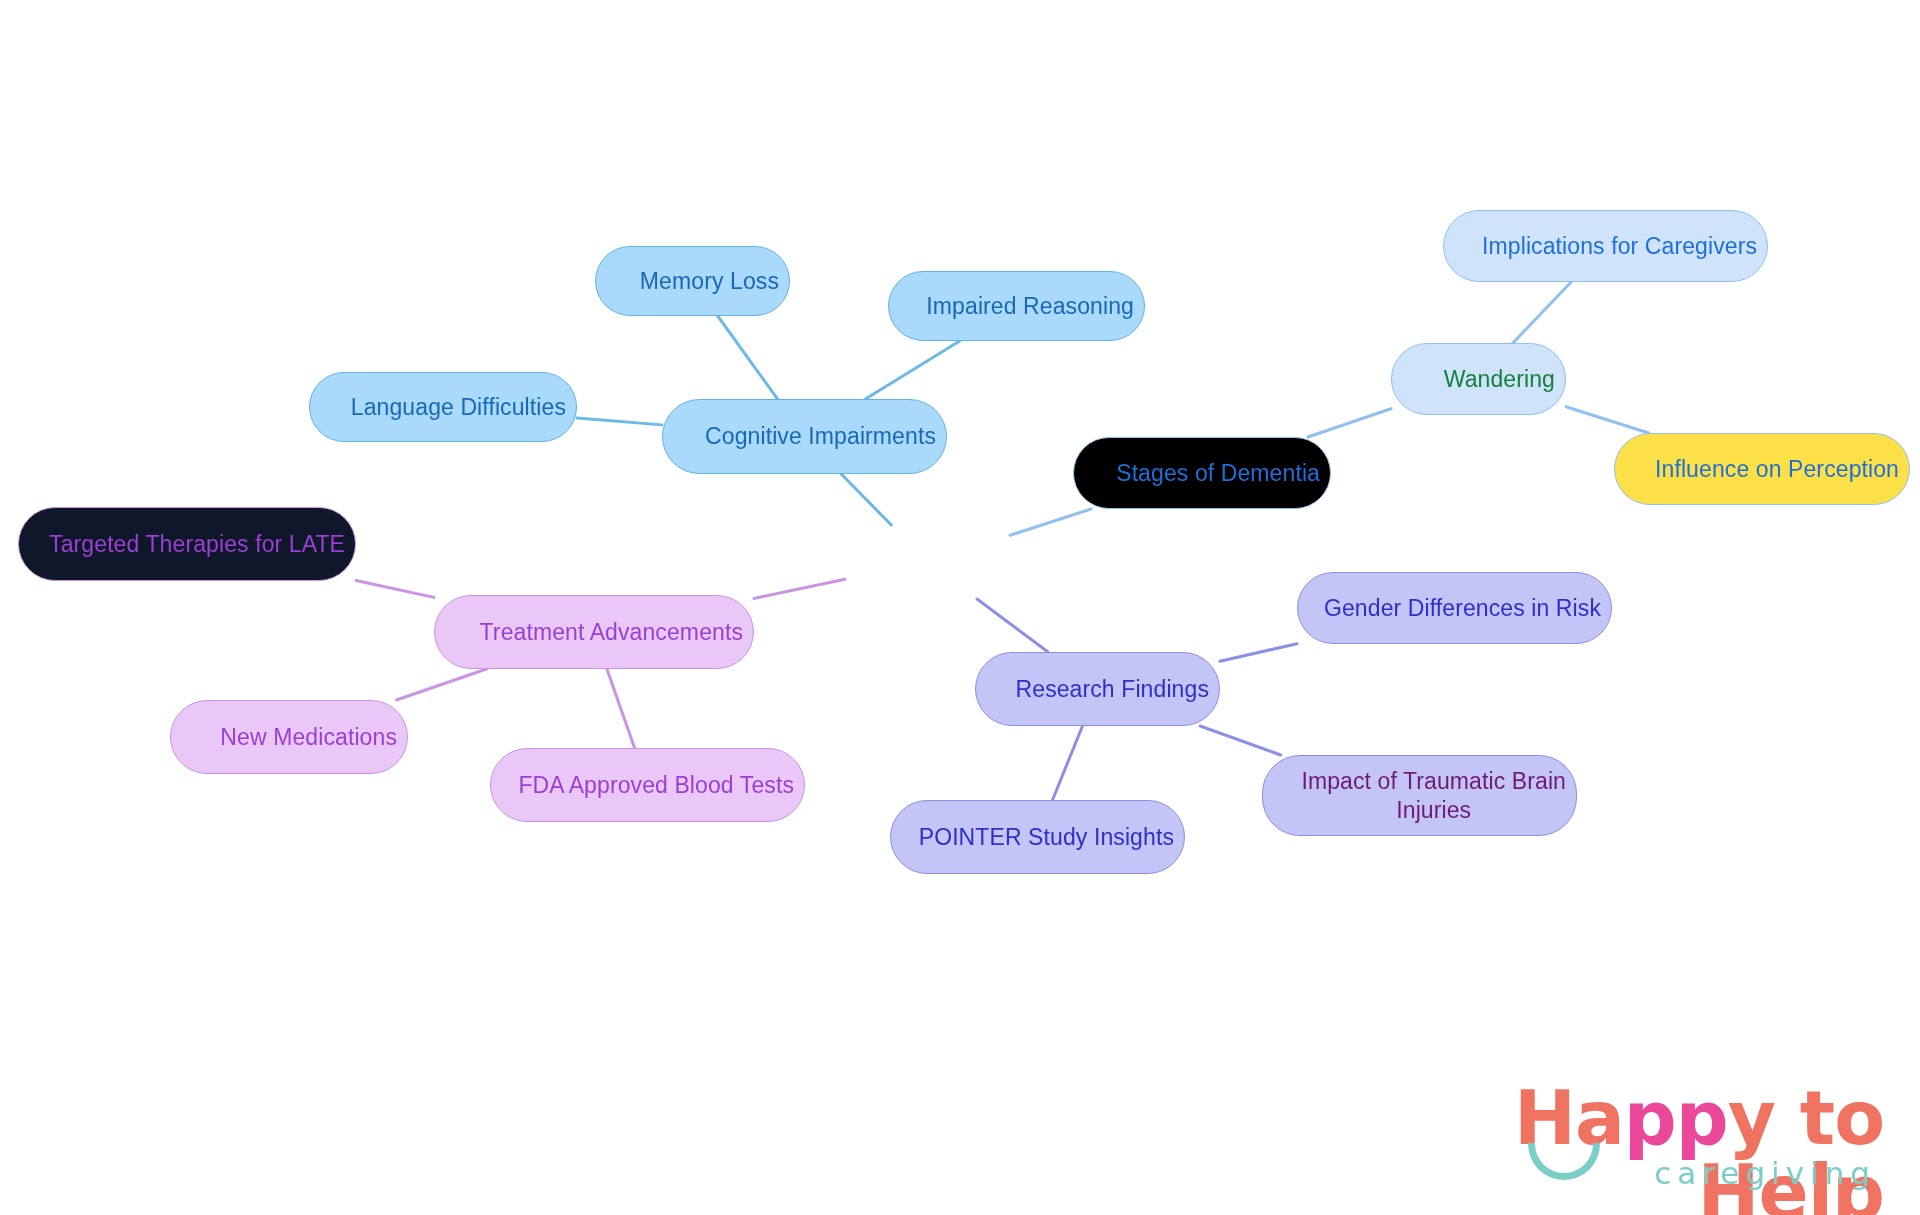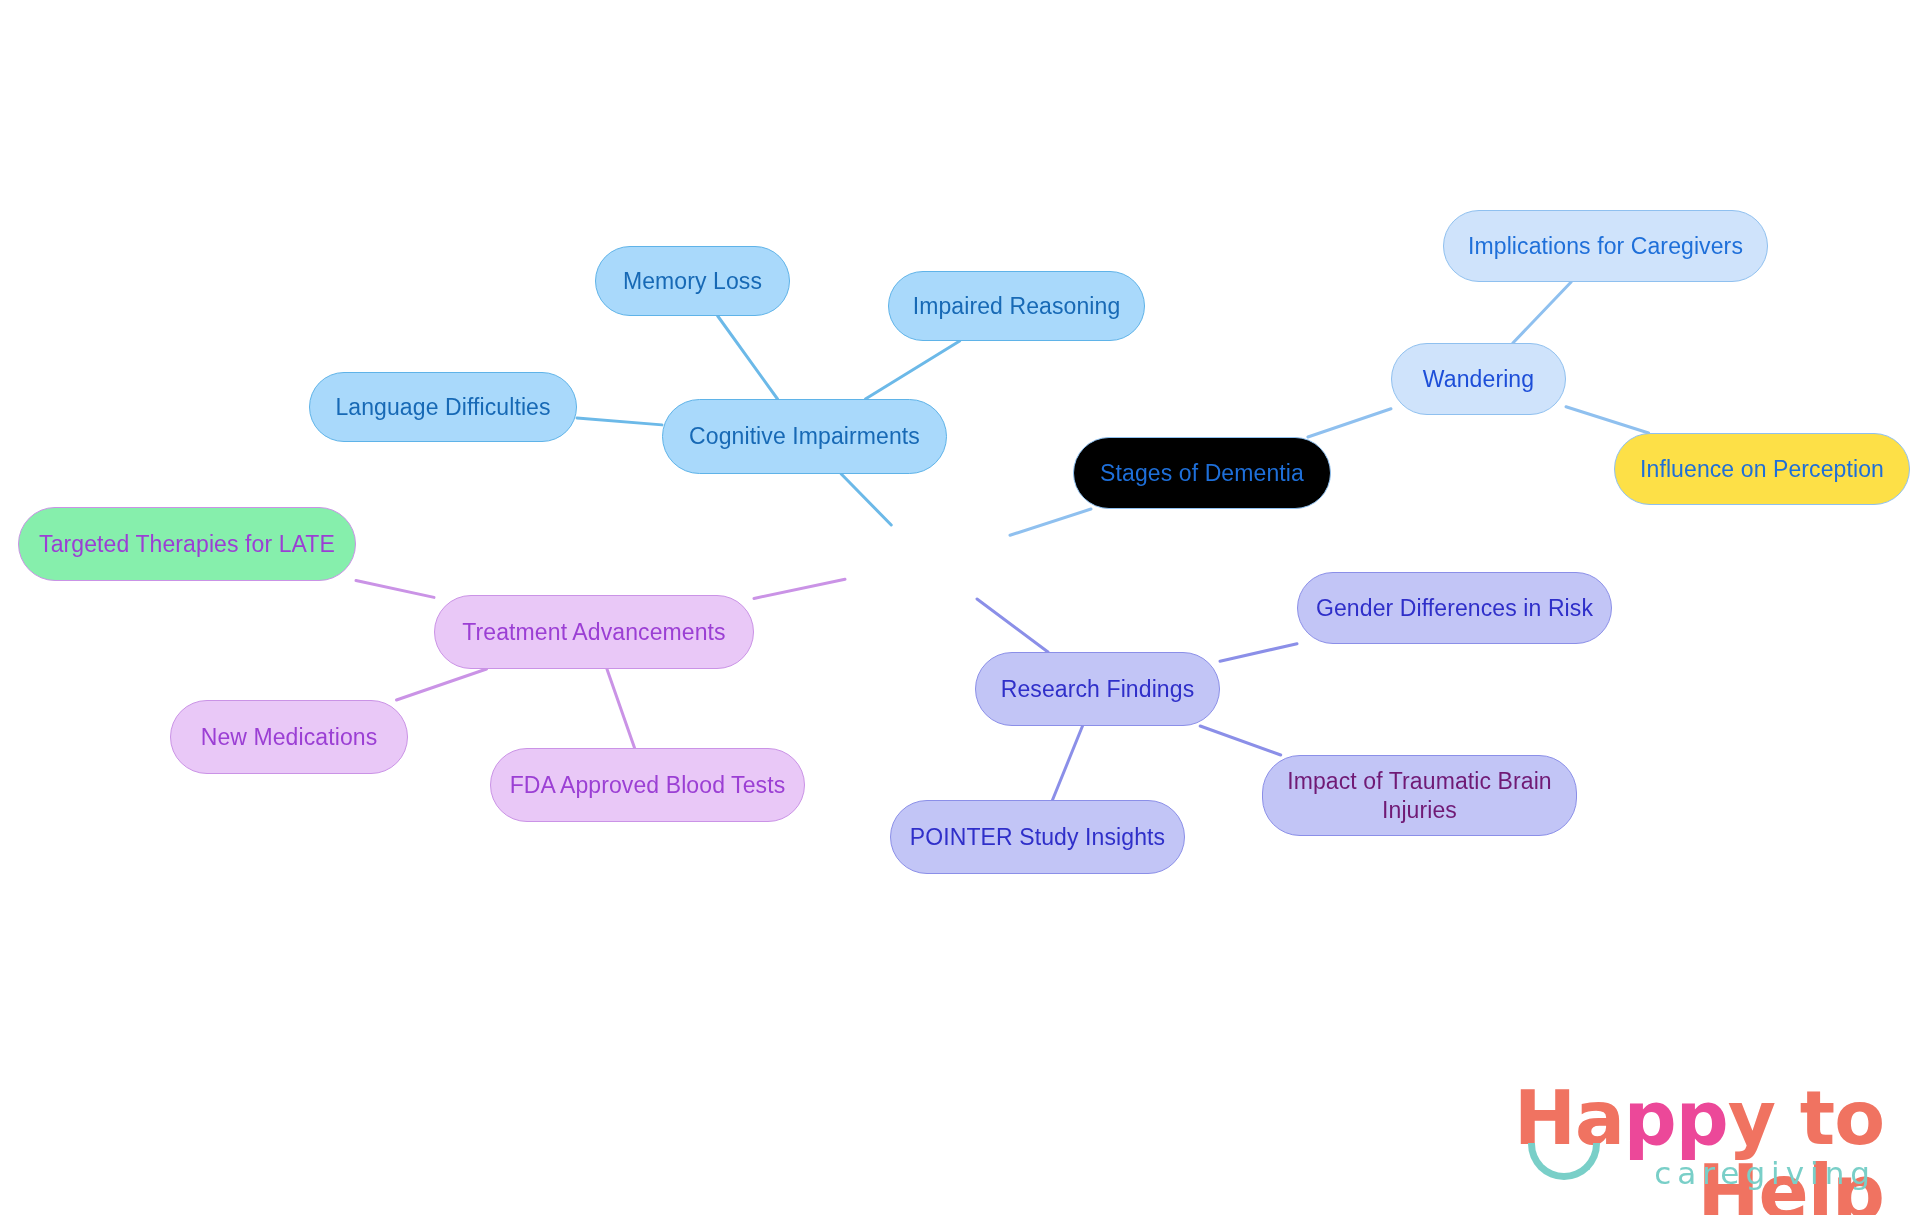--- a/index.html
+++ b/index.html
@@ -39,21 +39,21 @@
     top: 0;
     width: 1920px;
     height: 1215px;
   }
 
   .node {
     position: absolute;
     box-sizing: border-box;
     display: flex;
     align-items: center;
-    justify-content: center;
+    justify-content: flex-end;
     text-align: center;
     border-radius: 38px;
     border-style: solid;
     border-width: 1.5px;
     line-height: 1.22;
     padding: 4px 10px;
     letter-spacing: 0.1px;
   }
 
   .node.root {
@@ -138,21 +138,21 @@
       </div>
       <div class="node" style="left: 888px; top: 271px; width: 257px; height: 70px; background: rgb(169, 217, 251); color: rgb(23, 105, 181); border-color: rgb(95, 179, 232); font-size: 23px;">
         <span class="node-label">Impaired Reasoning</span>
       </div>
       <div class="node" style="left: 309px; top: 372px; width: 268px; height: 70px; background: rgb(169, 217, 251); color: rgb(23, 105, 181); border-color: rgb(95, 179, 232); font-size: 23px;">
         <span class="node-label">Language Difficulties</span>
       </div>
       <div class="node" style="left: 1073px; top: 437px; width: 258px; height: 72px; background: #000000; color: rgb(30, 111, 217); border-color: rgb(143, 192, 239); font-size: 23px;">
         <span class="node-label">Stages of Dementia</span>
       </div>
-      <div class="node" style="left: 1391px; top: 343px; width: 175px; height: 72px; background: rgb(207, 227, 251); color: #1d4ed8; border-color: rgb(143, 192, 239); font-size: 23px;">
+      <div class="node" style="left: 1391px; top: 343px; width: 175px; height: 72px; background: rgb(207, 227, 251); color: #15803d; border-color: rgb(143, 192, 239); font-size: 23px;">
         <span class="node-label">Wandering</span>
       </div>
       <div class="node" style="left: 1443px; top: 210px; width: 325px; height: 72px; background: rgb(207, 227, 251); color: rgb(30, 111, 217); border-color: rgb(143, 192, 239); font-size: 23px;">
         <span class="node-label">Implications for Caregivers</span>
       </div>
       <div class="node" style="left: 1614px; top: 433px; width: 296px; height: 72px; background: #fde047; color: rgb(30, 111, 217); border-color: rgb(143, 192, 239); font-size: 23px;">
         <span class="node-label">Influence on Perception</span>
       </div>
       <div class="node" style="left: 975px; top: 652px; width: 245px; height: 74px; background: rgb(194, 197, 246); color: rgb(47, 47, 201); border-color: rgb(139, 143, 232); font-size: 23px;">
         <span class="node-label">Research Findings</span>
@@ -163,21 +163,21 @@
       <div class="node" style="left: 1262px; top: 755px; width: 315px; height: 81px; background: rgb(194, 197, 246); color: #701a75; border-color: rgb(139, 143, 232); font-size: 23px;">
         <span class="node-label">Impact of Traumatic Brain
 Injuries</span>
       </div>
       <div class="node" style="left: 890px; top: 800px; width: 295px; height: 74px; background: rgb(194, 197, 246); color: rgb(47, 47, 201); border-color: rgb(139, 143, 232); font-size: 23px;">
         <span class="node-label">POINTER Study Insights</span>
       </div>
       <div class="node" style="left: 434px; top: 595px; width: 320px; height: 74px; background: rgb(233, 200, 247); color: rgb(155, 63, 212); border-color: rgb(202, 147, 230); font-size: 23px;">
         <span class="node-label">Treatment Advancements</span>
       </div>
-      <div class="node" style="left: 18px; top: 507px; width: 338px; height: 74px; background: #86efac; color: rgb(155, 63, 212); border-color: rgb(202, 147, 230); font-size: 23px;">
+      <div class="node" style="left: 18px; top: 507px; width: 338px; height: 74px; background: #0f172a; color: rgb(155, 63, 212); border-color: rgb(202, 147, 230); font-size: 23px;">
         <span class="node-label">Targeted Therapies for LATE</span>
       </div>
       <div class="node" style="left: 170px; top: 700px; width: 238px; height: 74px; background: rgb(233, 200, 247); color: rgb(155, 63, 212); border-color: rgb(202, 147, 230); font-size: 23px;">
         <span class="node-label">New Medications</span>
       </div>
       <div class="node" style="left: 490px; top: 748px; width: 315px; height: 74px; background: rgb(233, 200, 247); color: rgb(155, 63, 212); border-color: rgb(202, 147, 230); font-size: 23px;">
         <span class="node-label">FDA Approved Blood Tests</span>
       </div>
     </div>
 

